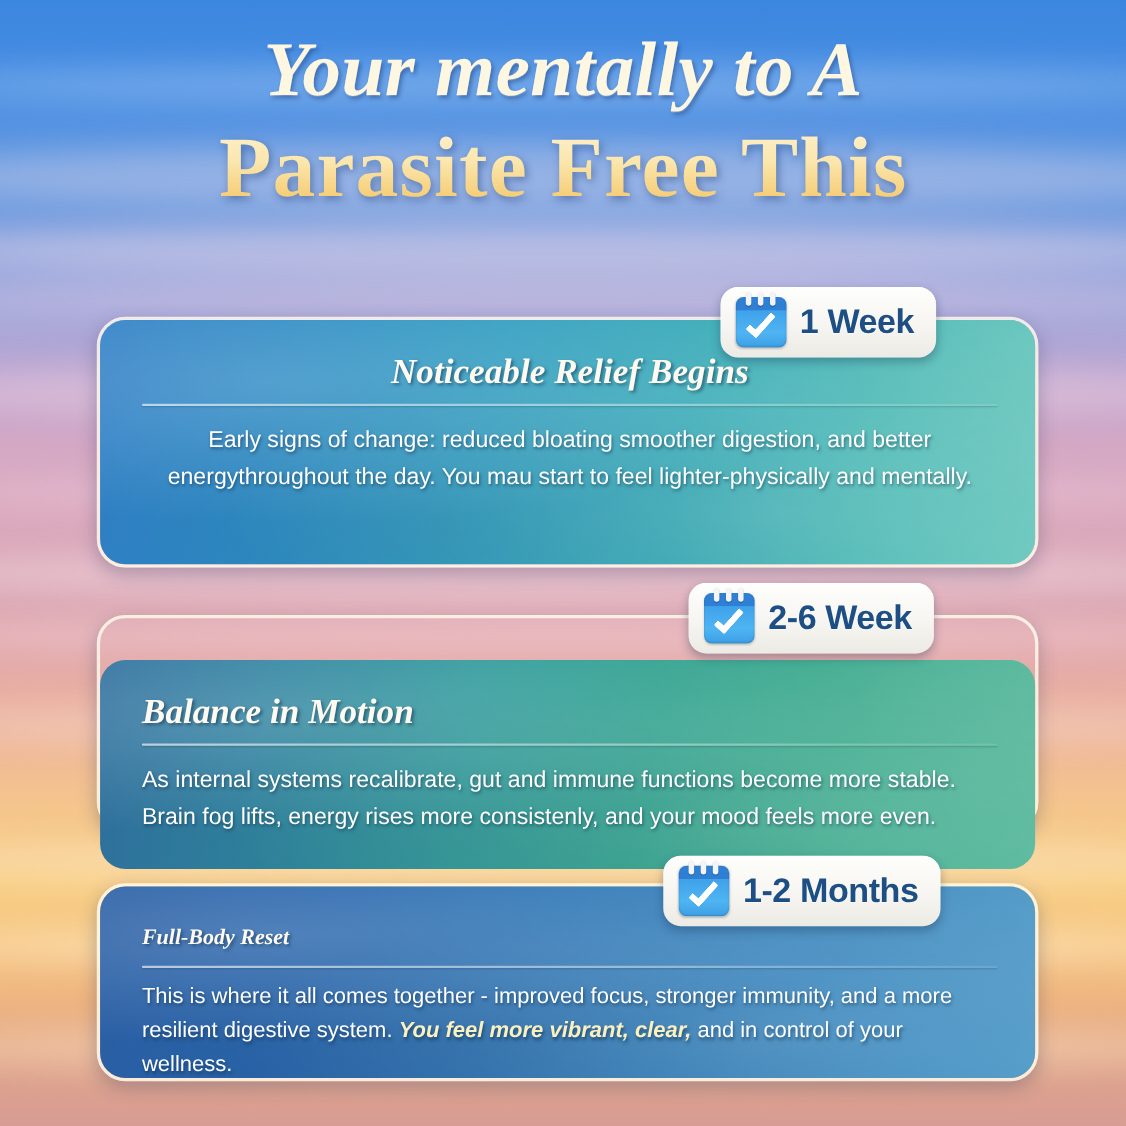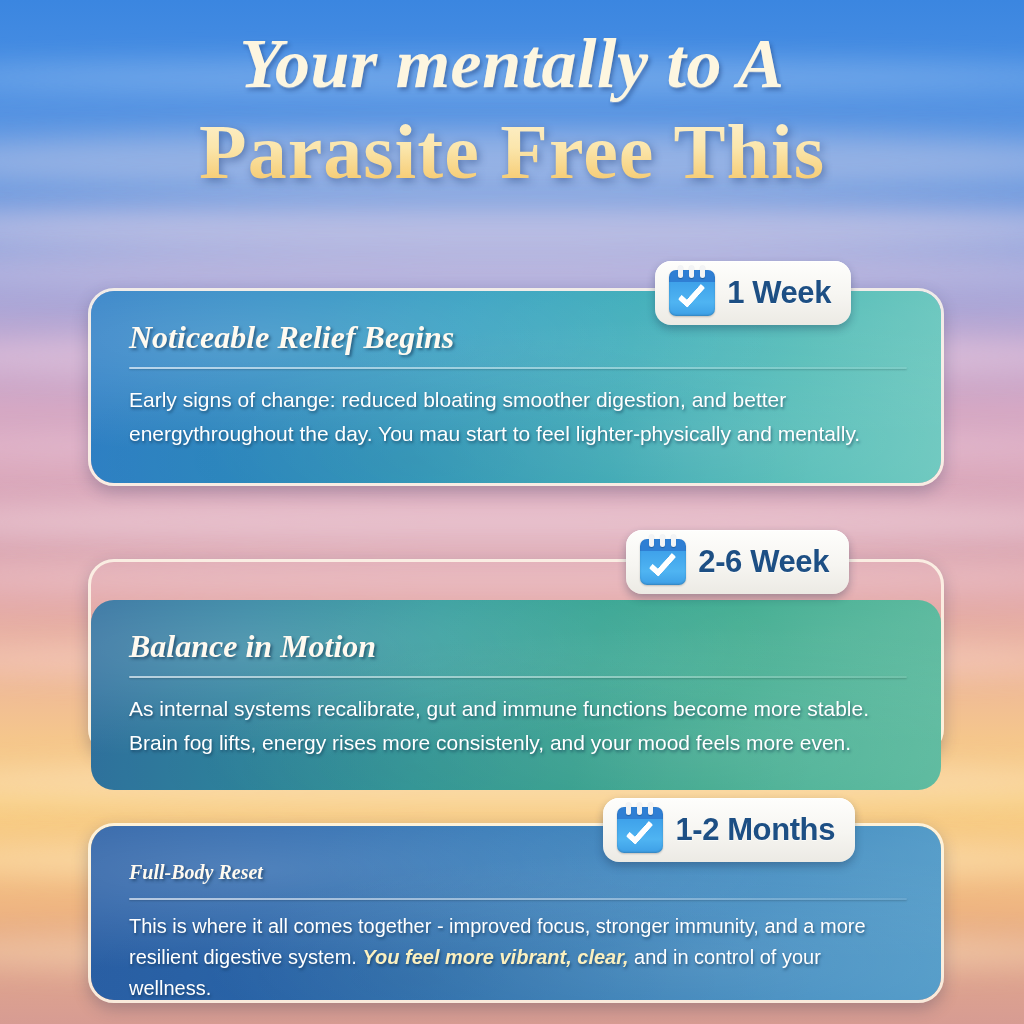--- a/index.html
+++ b/index.html
@@ -104,32 +104,32 @@
     content:"";
     position:absolute; inset:0;
     background:
       radial-gradient(ellipse at 18% 25%, rgba(255,255,255,.18), transparent 55%),
       radial-gradient(ellipse at 72% 78%, rgba(255,255,255,.14), transparent 58%),
       radial-gradient(ellipse at 88% 18%, rgba(255,255,255,.10), transparent 50%),
       radial-gradient(ellipse at 38% 88%, rgba(0,0,0,.07), transparent 55%);
     pointer-events:none;
   }
 
-  #card1 { top:288px; height:198px; }
+  #card1 { top:288px; height:228px;text-align:center; }
   #card1 .card-inner {
     background:
       linear-gradient(100deg,#2f7fc6 0%, #2e8cc4 20%, #2e9cbf 42%, #34a9b6 62%, #4cb9b4 82%, #67c6bc 100%);
   }
   #card2 { top:559px; height:196px; }
   #card2 .card-inner {
     background:
       linear-gradient(100deg,#2f6f9e 0%, #2f83a0 18%, #2e9a9a 40%, #2da08d 58%, #3aa98c 74%, #55b79a 100%);
     margin-top: 38px;
   }
-  #card3 { top:823px; height:180px; }
+  #card3 { top:803px; height:180px; }
   #card3 .card-inner {
     background:
       linear-gradient(100deg,#2a5fa5 0%, #2a67ad 22%, #2d74b4 45%, #3480ba 66%, #3f8cc0 85%, #4b97c6 100%);
   }
 
   .card-title {
     position:relative; z-index:2;
     font-family:"Liberation Serif", serif;
     font-style:italic;
     font-weight:bold;

